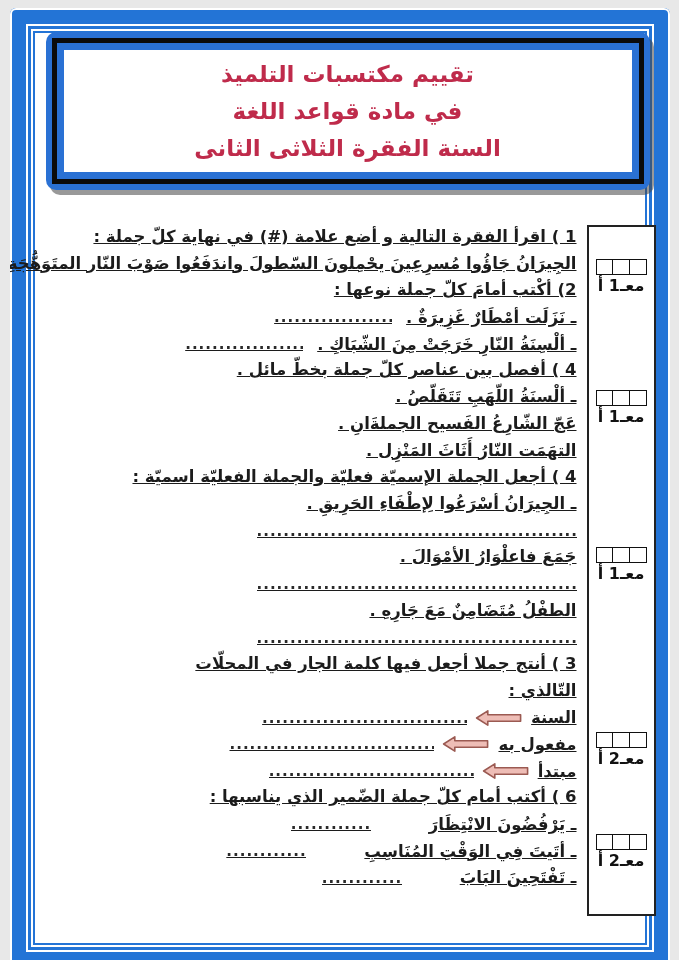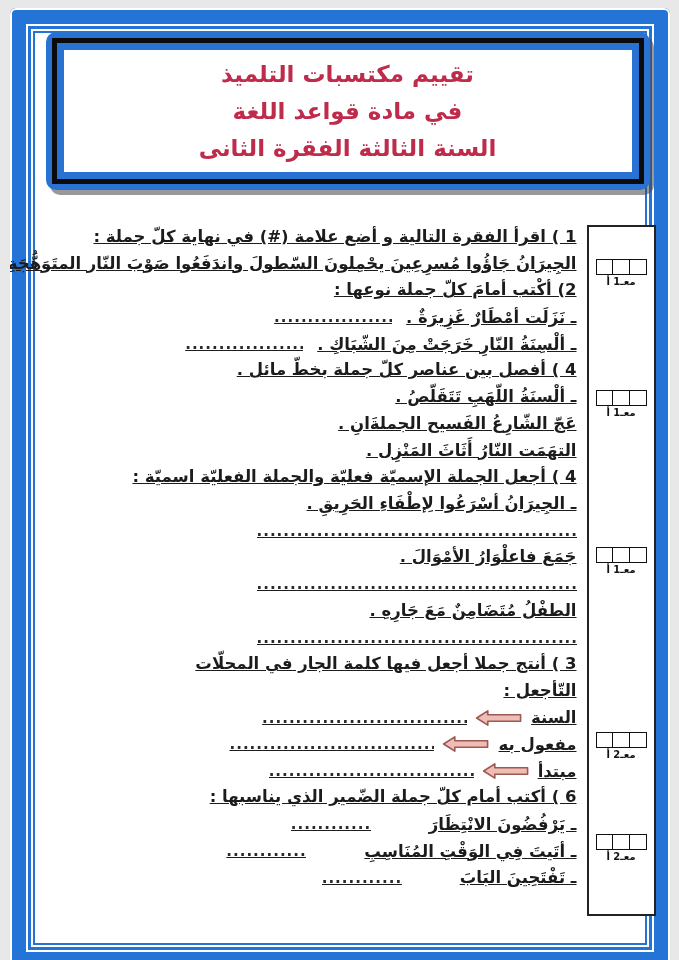--- a/index.html
+++ b/index.html
@@ -45,35 +45,35 @@
   
   .score-col{
     position:absolute;left:577px;top:217px;width:69px;height:691px;
     border:2px solid #222;box-sizing:border-box;background:#fff;
   }
   .score-group{position:absolute;left:0;right:0;}
   .cells{display:flex;justify-content:center;}
   .cell{width:17px;height:16px;border:1.5px solid #111;box-sizing:border-box;background:#fff;}
   .cell:not(:first-child){border-left:none;}
   .score-label{
-    text-align:center;font-size:10px;font-weight:bold;direction:rtl;
+    text-align:center;font-size:16px;font-weight:bold;direction:rtl;
     margin-top:1px;color:#111;
   }
 </style>
 </head>
 <body>
 
 <div class="page">
 
   <div class="tb-outer">
     <div class="tb-black">
       <div class="tb-inner">
         <div class="title-line">تقييم مكتسبات التلميذ</div>
         <div class="title-line">في مادة قواعد اللغة</div>
-        <div class="title-line">السنة الثالثة الفقرة الثانى</div>
+        <div class="title-line">السنة الفقرة الثلاثى الثانى</div>
       </div>
     </div>
   </div>
 
   <div class="content-lines" id="lines">
       <div class="line text">1 ) اقرأ الفقرة التالية و أضع علامة (#) في نهاية كلّ جملة :</div>
       <div class="line text">الجِيرَانُ جَاؤُوا مُسرِعِينَ يحْمِلونَ السّطولَ واندَفَعُوا صَوْبَ النّار المتَوَهُّجَةِ .</div>
       <div class="line text">2) أكْتب أمامَ كلّ جملة نوعها :</div>
       <div class="line dotted_item near">
         <span>ـ نَزَلَت أمْطَارٌ غَزِيرَةٌ .</span>
@@ -94,21 +94,21 @@
       </div>
       <div class="line text">جَمَعَ فاعلْوَارُ الأمْوَالَ .</div>
       <div class="line dots_line">
         <span class="dots">........................................................................................</span>
       </div>
       <div class="line text">الطفْلُ مُتَضَامِنٌ مَعَ جَارِهِ .</div>
       <div class="line dots_line">
         <span class="dots">........................................................................................</span>
       </div>
       <div class="line text">3 ) أنتج جملا أجعل فيها كلمة الجار في المحلّات</div>
-      <div class="line text">التّأجعل :</div>
+      <div class="line text">التّالذي :</div>
       <div class="line arrow_item">
         <span>السنة</span>
         <svg class="arrow-svg" width="48" height="20" viewBox="0 0 60 24">
           <path d="M2 12 L16 3 L16 8 L57 8 L57 16 L16 16 L16 21 Z" fill="#eebdb6" stroke="#9b5a52" stroke-width="2" stroke-linejoin="round"></path>
         </svg>
         <span class="dots">............................................................</span>
       </div>
       <div class="line arrow_item">
         <span>مفعول به</span>
         <svg class="arrow-svg" width="48" height="20" viewBox="0 0 60 24">

